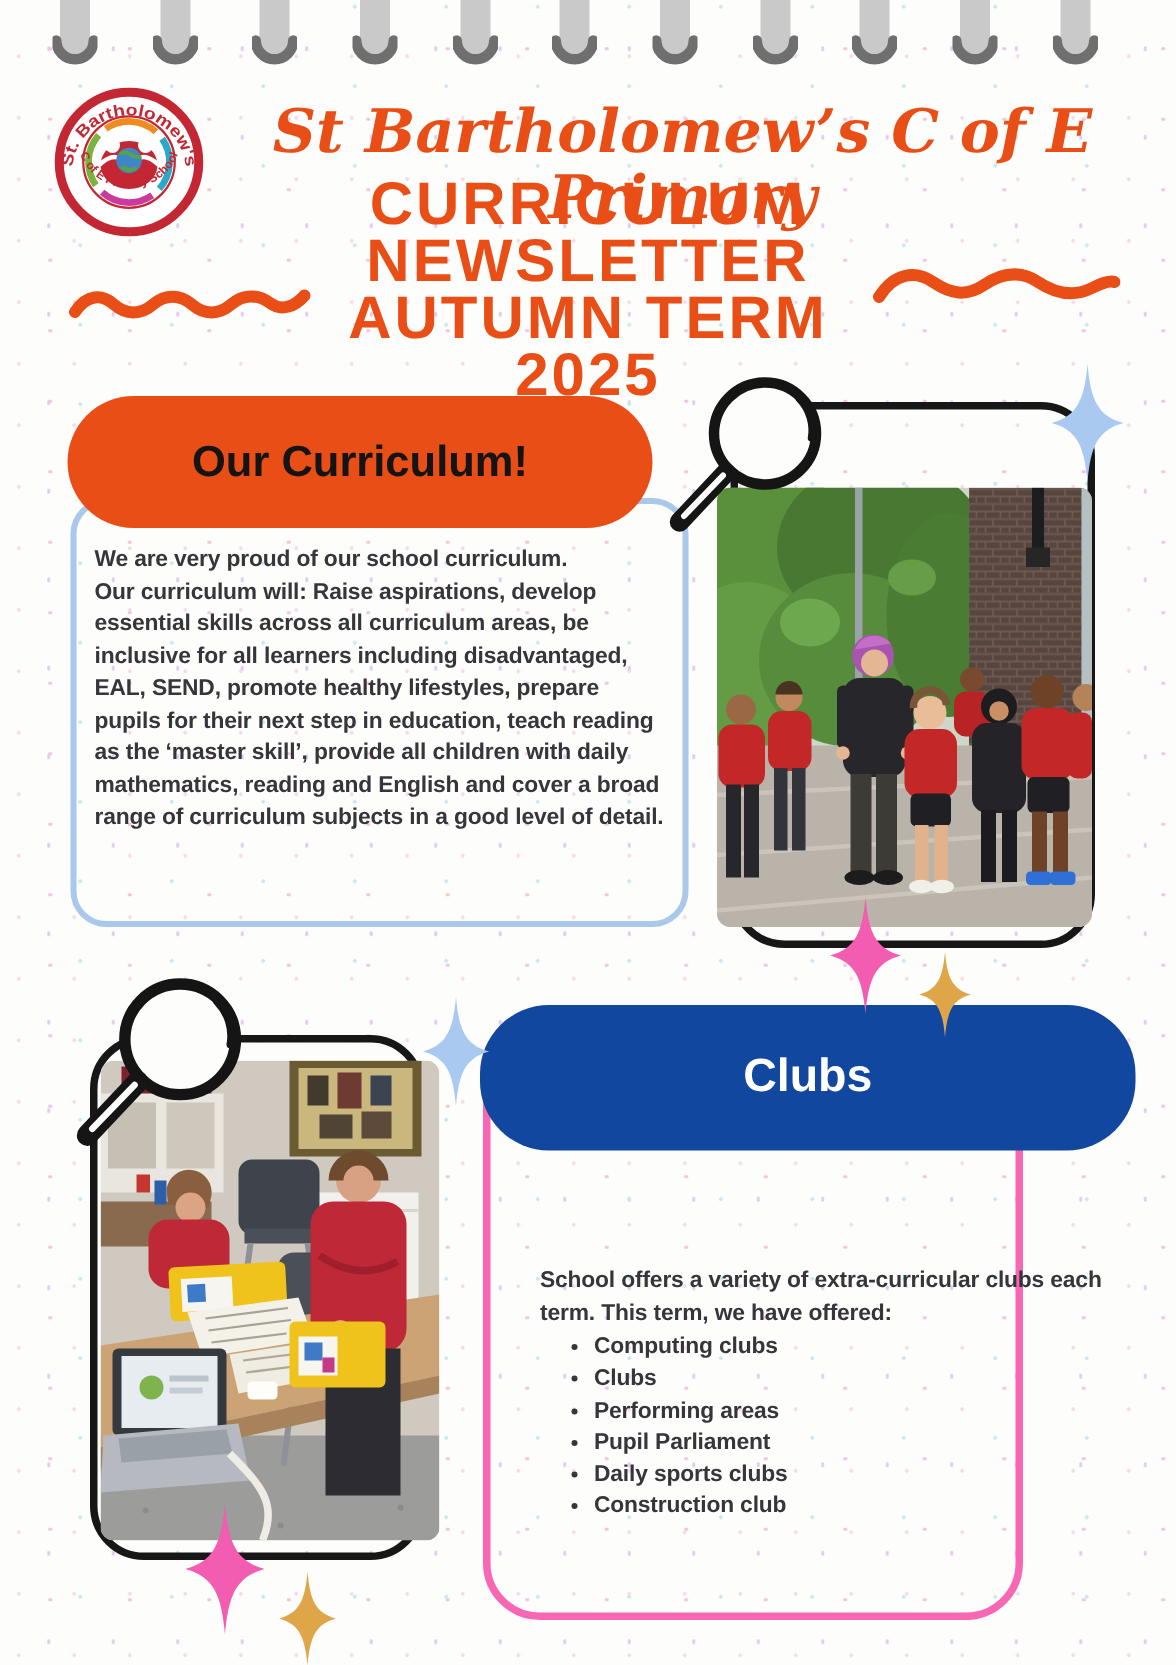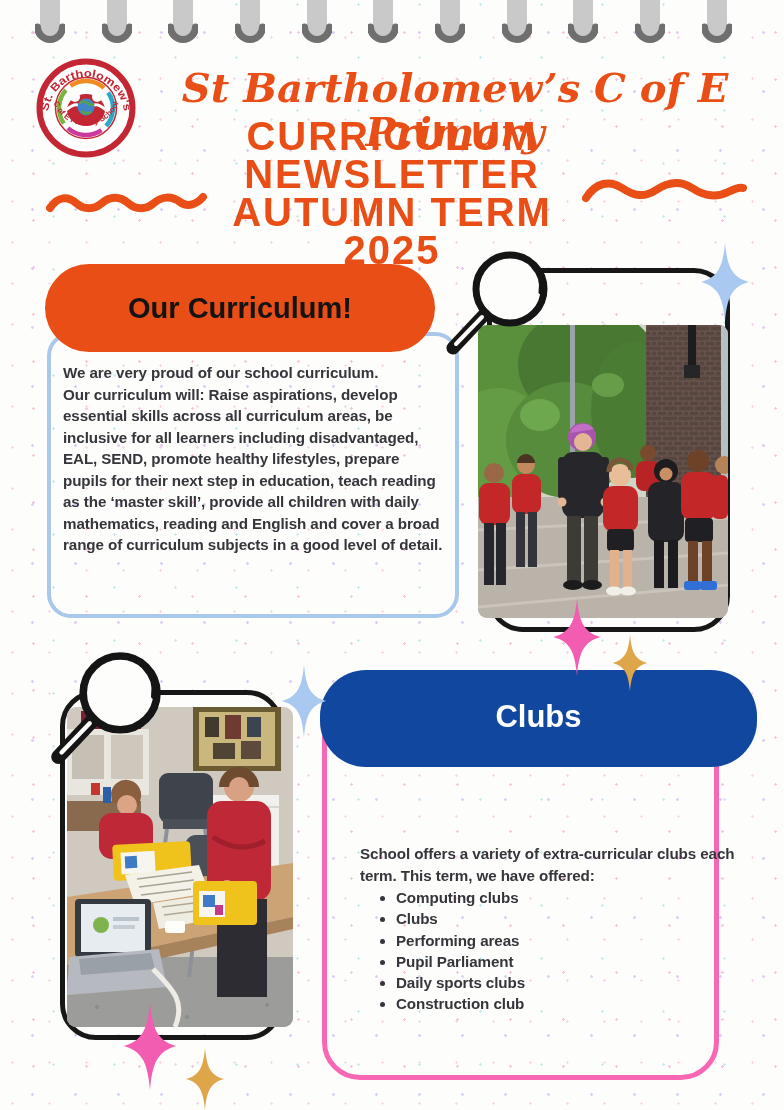--- a/index.html
+++ b/index.html
@@ -61,21 +61,21 @@
   .sparkle.pink path { fill:var(--sparkle-pink,#f25cb1); }
   .sparkle.gold path { fill:var(--sparkle-gold,#dfa549); }
 
   
   .clubs-pill {
     left:320px; top:670px; width:437px; height:97px; border-radius:46px;
     background:var(--header-blue,#11479e); color:#ffffff;
     font-size:31px; line-height:93px; font-weight:700; text-align:center; z-index:3;
   }
   .clubs-box {
-    left:322px; top:700px; width:397px; height:380px; border-radius:38px;
+    left:322px; top:700px; width:360px; height:380px; border-radius:38px;
     border:5px solid var(--box-border-pink,#f767b3); z-index:2;
   }
   .clubs-text { left:33px; top:138px; width:376px; }
   .clubs-text ul { margin:1px 0 0 0; padding-left:36px; }
   .clubs-text li { line-height:21.3px; }
 
   .logo-text-top { font-size:11px; font-weight:700; fill:#c32733; }
   .logo-text-bottom { font-size:8px; font-weight:700; fill:#c32733; }
 </style>
 </head>

